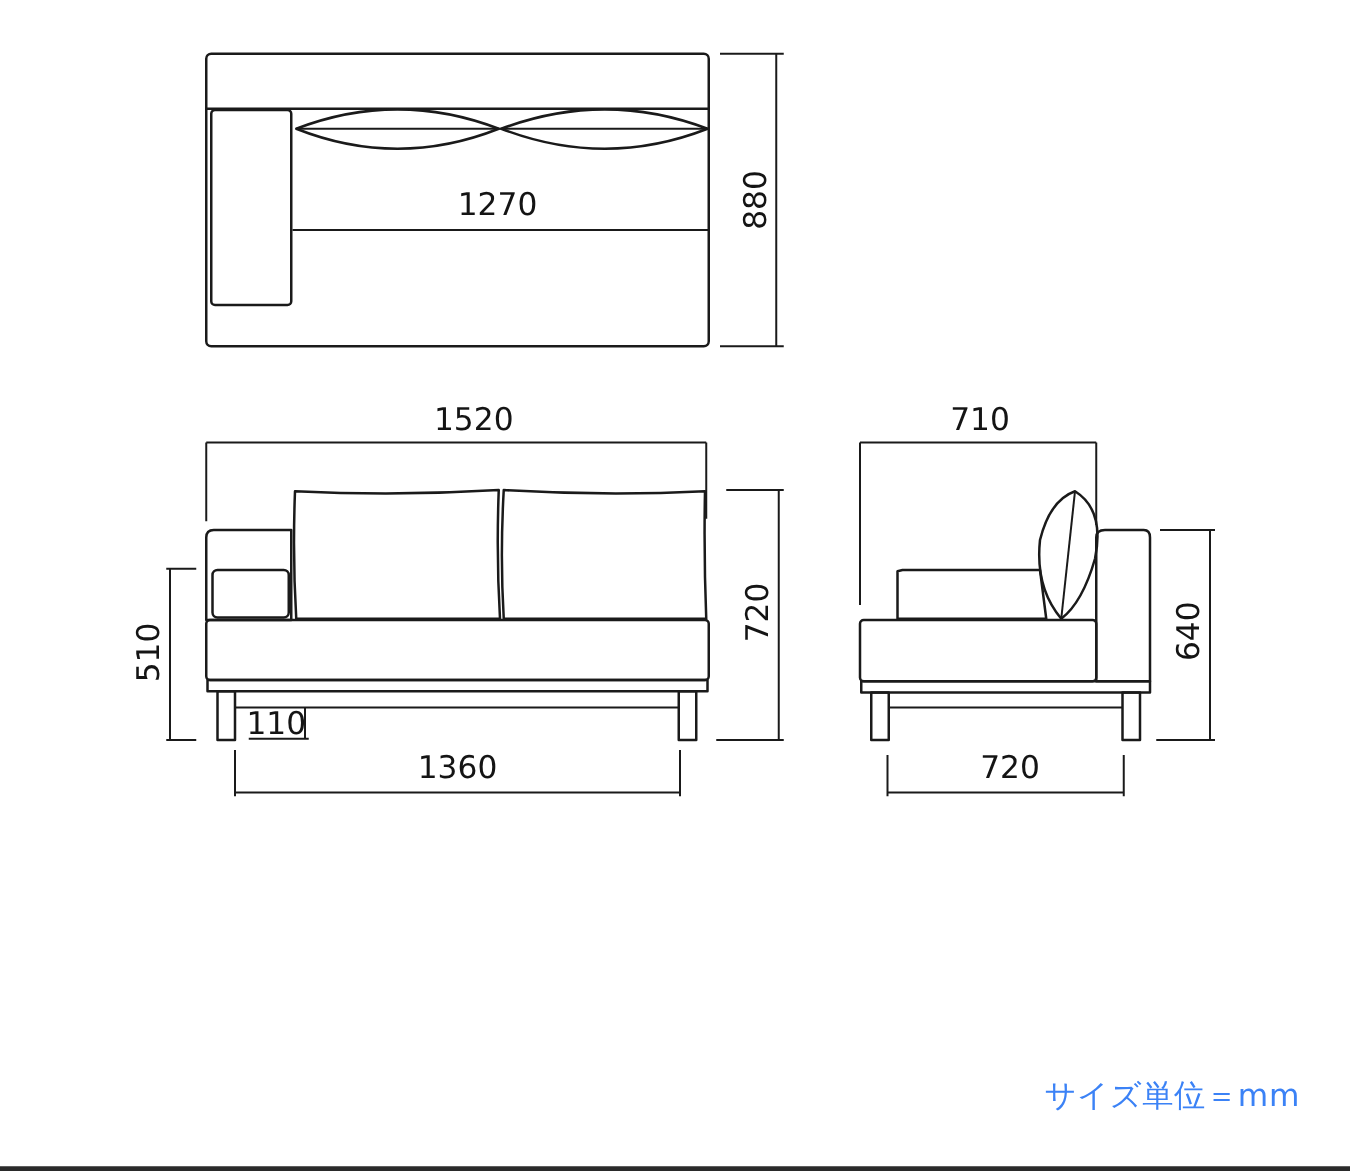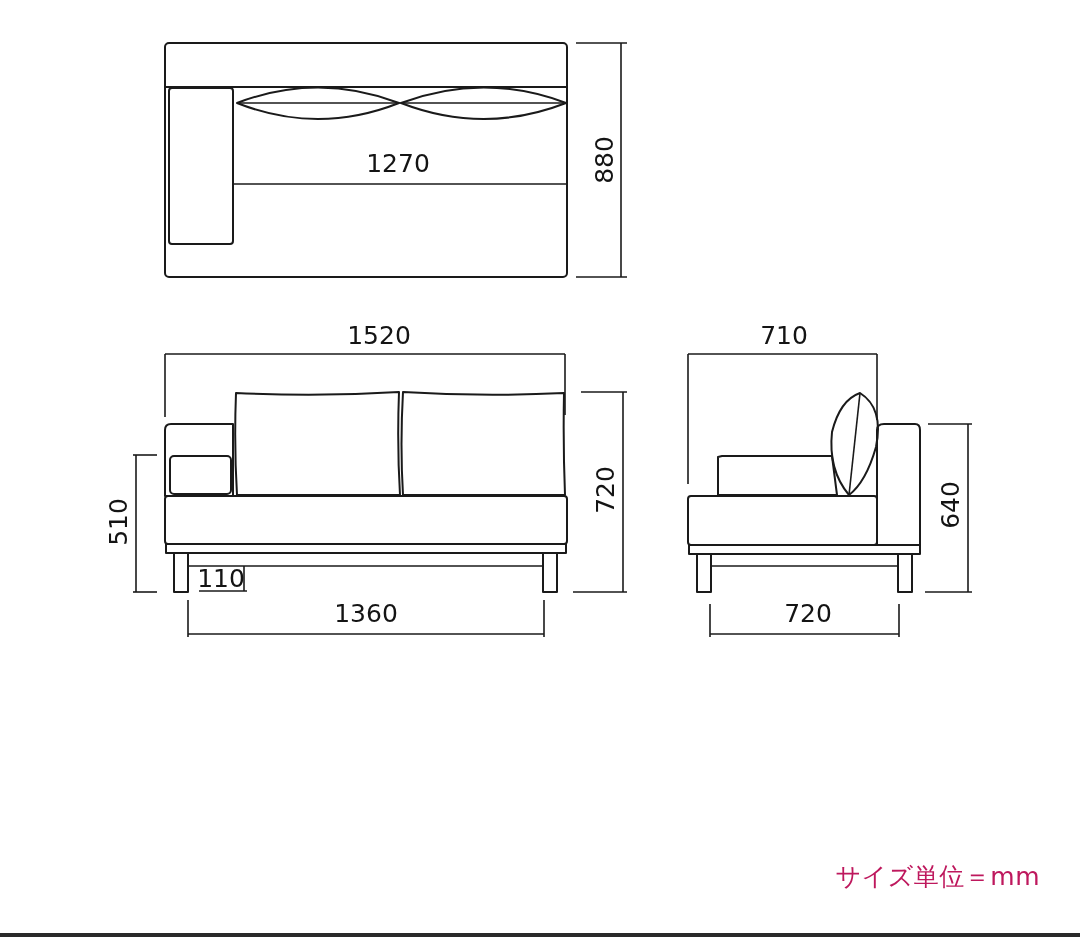--- a/index.html
+++ b/index.html
@@ -1,21 +1,21 @@
 <!DOCTYPE html>
 <html><head>
 <meta charset="utf-8">
 <style>
   html, body { margin: 0; padding: 0; background: #ffffff; }
   body { width: 1080px; height: 937px; position: relative; overflow: hidden; font-family: "DejaVu Sans", sans-serif; }
   svg { position: absolute; left: 0; top: 0; }
   .ln { fill: none; stroke: #1a1a1a; stroke-width: 2; stroke-linejoin: round; stroke-linecap: round; }
   .thin { fill: none; stroke: #1a1a1a; stroke-width: 1.6; }
   .dim { font-family: "DejaVu Sans", sans-serif; font-size: 25px; fill: #141414; }
-  .unit { position: absolute; right: 40px; top: 860px; font-size: 25px; color: #be185d; font-family: "DejaVu Sans", sans-serif; letter-spacing: 0.5px; }
+  .unit { position: absolute; right: 40px; top: 860px; font-size: 25px; color: #3b82f6; font-family: "DejaVu Sans", sans-serif; letter-spacing: 0.5px; }
   .bottom-rule { position: absolute; left: 0; right: 0; top: 933px; height: 4px; background: #2a2a2a; }
 </style>
 </head>
 <body>
 
 <svg width="1080" height="937" viewBox="0 0 1080 937">
 
   <g>
     <rect class="ln" x="165" y="43" width="402" height="234" rx="4"></rect>
     <line class="ln" x1="165" y1="87" x2="567" y2="87"></line>

